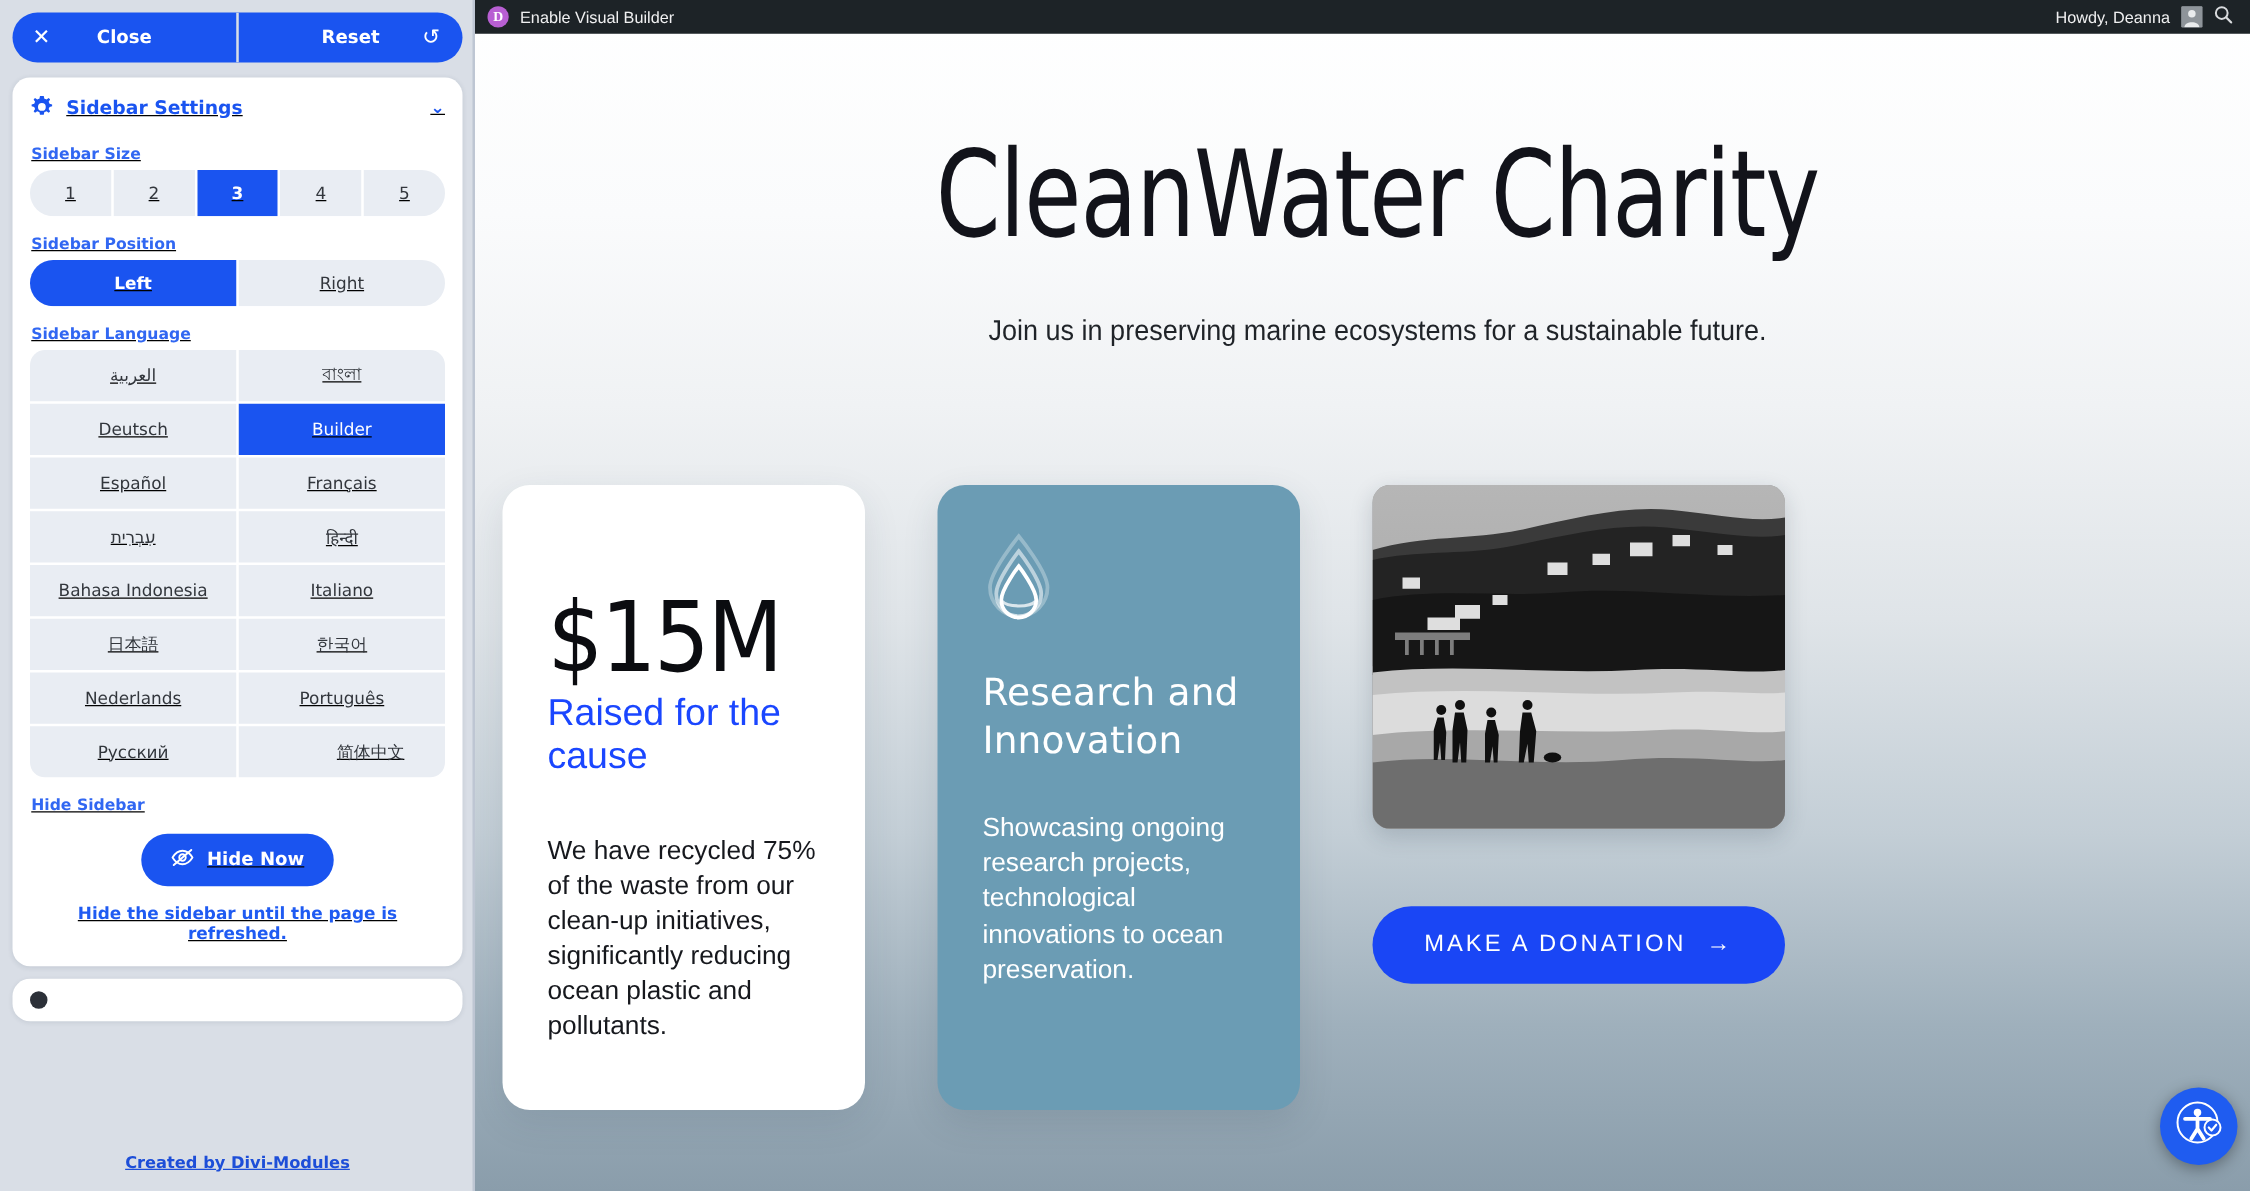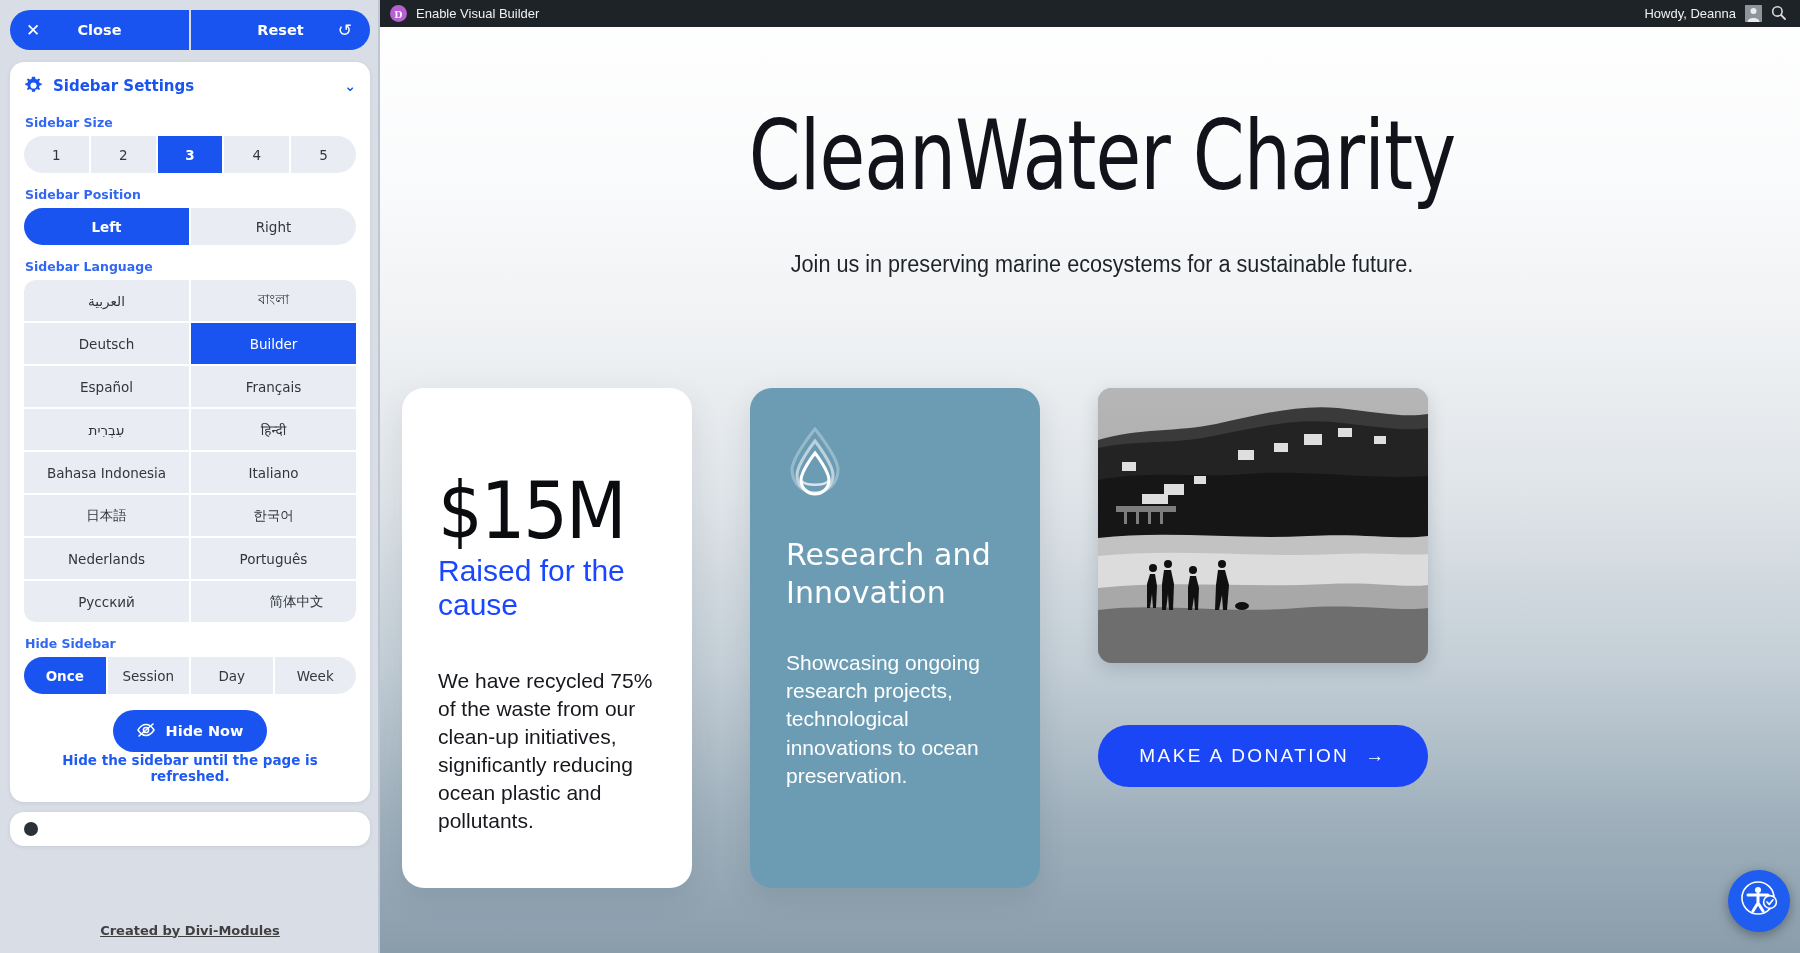--- a/index.html
+++ b/index.html
@@ -170,20 +170,21 @@
   .act .ic { position: absolute; font-size: 17px; font-weight: 400; }
   .act-close .ic { left: 16px; }
   .act-reset .ic { right: 18px; }
 
   .panel-scroll {
     flex: 1; overflow: hidden; padding: 12px 10px 0 10px; position: relative;
   }
   .acc-card {
     background: #fff; border-radius: 14px; padding: 14px 14px 18px 14px;
     box-shadow: 0 1px 4px rgba(30,45,70,.10);
+    text-decoration: underline;
   }
   .acc-head {
     display: flex; align-items: center; gap: 10px;
     color: #1a54f0; font-size: 15px; font-weight: 700;
     padding-bottom: 6px; cursor: pointer;
   }
   .acc-head .chev { margin-left: auto; font-size: 14px; color:#1a54f0; }
   .gear { width: 19px; height: 19px; flex: 0 0 19px; }
 
   .field-label {
@@ -219,35 +220,36 @@
 
   .hide-now-wrap { display: flex; justify-content: center; margin-top: 16px; }
   .hide-now {
     background: #1a54f0; color: #fff; border: none; border-radius: 21px;
     height: 42px; padding: 0 24px; font-size: 14.5px; font-weight: 700;
     display: flex; align-items: center; gap: 11px; cursor: pointer;
     font-family: "DejaVu Sans", "Liberation Sans", sans-serif;
   }
   .hint {
     text-align: center; color: #1f5bf2; font-size: 13.5px; font-weight: 600;
+    margin-top: 14px;
   }
 
   .acc-card-2 {
     background: #fff; border-radius: 14px; margin-top: 10px;
     height: 34px; padding: 9px 14px; overflow: hidden;
     box-shadow: 0 1px 4px rgba(30,45,70,.10);
   }
   .acc-card-2 .dot { width: 14px; height: 14px; border-radius: 50%; background: #2c3038; }
 
   .panel-footer {
     height: 46px; display: flex; align-items: center; justify-content: center;
     background: #d9dee6;
   }
   .panel-footer a {
-    color: #404040; font-size: 13px; text-decoration: underline;
+    color: #1d4ed8; font-size: 13px; text-decoration: underline;
     font-weight: 600; cursor: pointer;
   }
   .panel-edge {
     position: absolute; right: 0; top: 0; width: 2px; height: 953px;
     background: rgba(140,155,175,.35);
   }
 </style>
 </head>
 <body>
 
@@ -433,26 +435,20 @@
           <div class="opt">Italiano</div>
           <div class="opt">日本語</div>
           <div class="opt">한국어</div>
           <div class="opt">Nederlands</div>
           <div class="opt">Português</div>
           <div class="opt">Русский</div>
           <div class="opt">简体中文</div>
         </div>
 
       <div class="field-label">Hide Sidebar</div>
-      <div class="seg" id="seg-hide">
-          <div class="opt active">Once</div>
-          <div class="opt">Session</div>
-          <div class="opt">Day</div>
-          <div class="opt">Week</div>
-        </div>
 
       <div class="hide-now-wrap">
         <button class="hide-now">
           <span>
             <svg width="18" height="14" viewBox="0 0 18 14" xmlns="http://www.w3.org/2000/svg">
               <path d="M1 7 C3.5 3 6 1.6 9 1.6 C12 1.6 14.5 3 17 7 C14.5 11 12 12.4 9 12.4 C6 12.4 3.5 11 1 7 Z" fill="none" stroke="#ffffff" stroke-width="1.5"></path>
               <circle cx="9" cy="7" r="2.6" fill="none" stroke="#ffffff" stroke-width="1.5"></circle>
               <path d="M2 13 L16 1" stroke="#ffffff" stroke-width="1.6" stroke-linecap="round"></path>
             </svg>
           </span>

